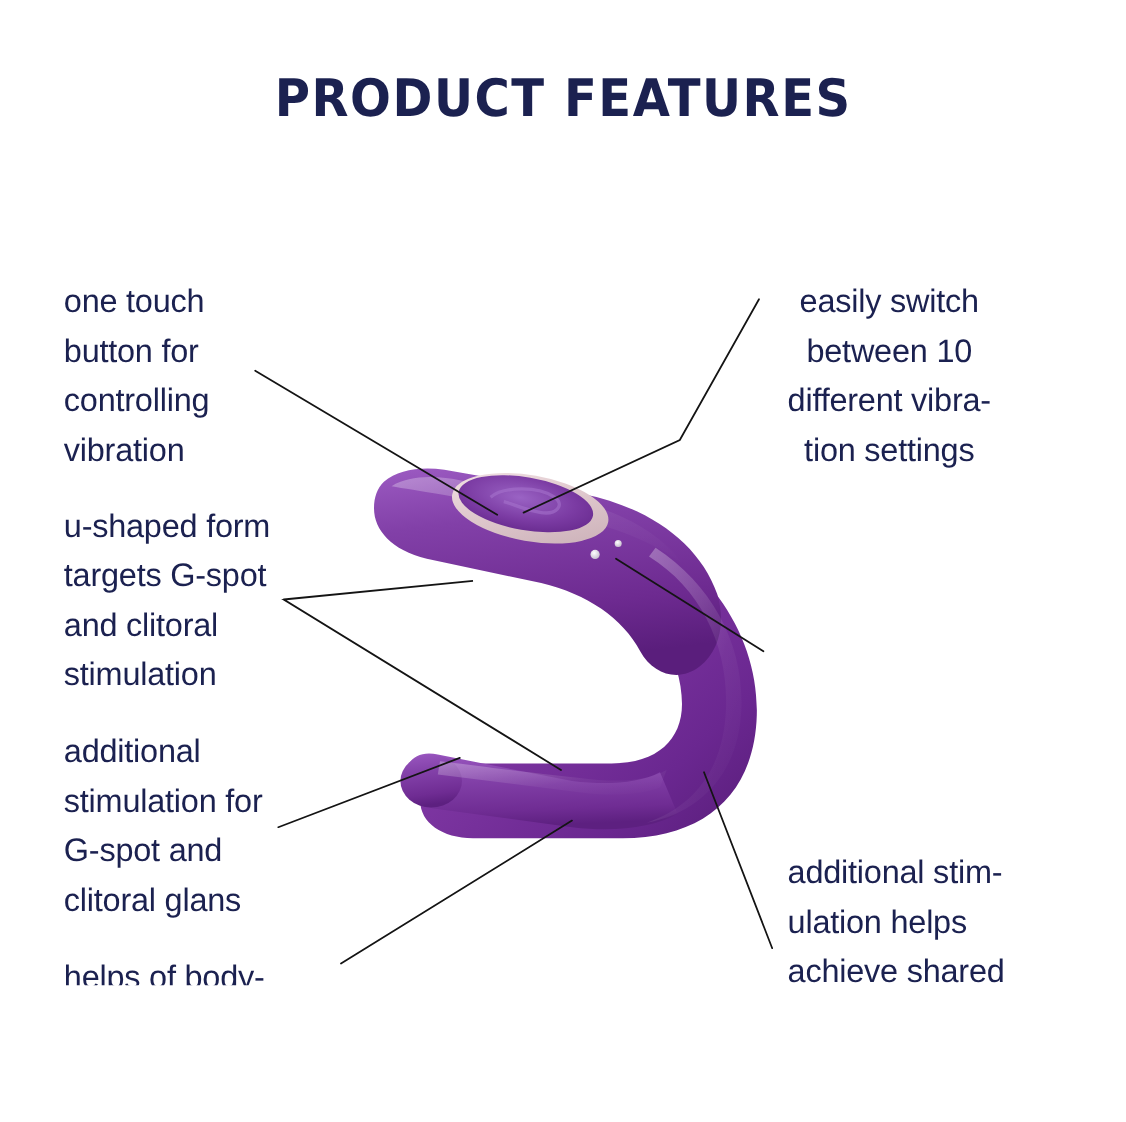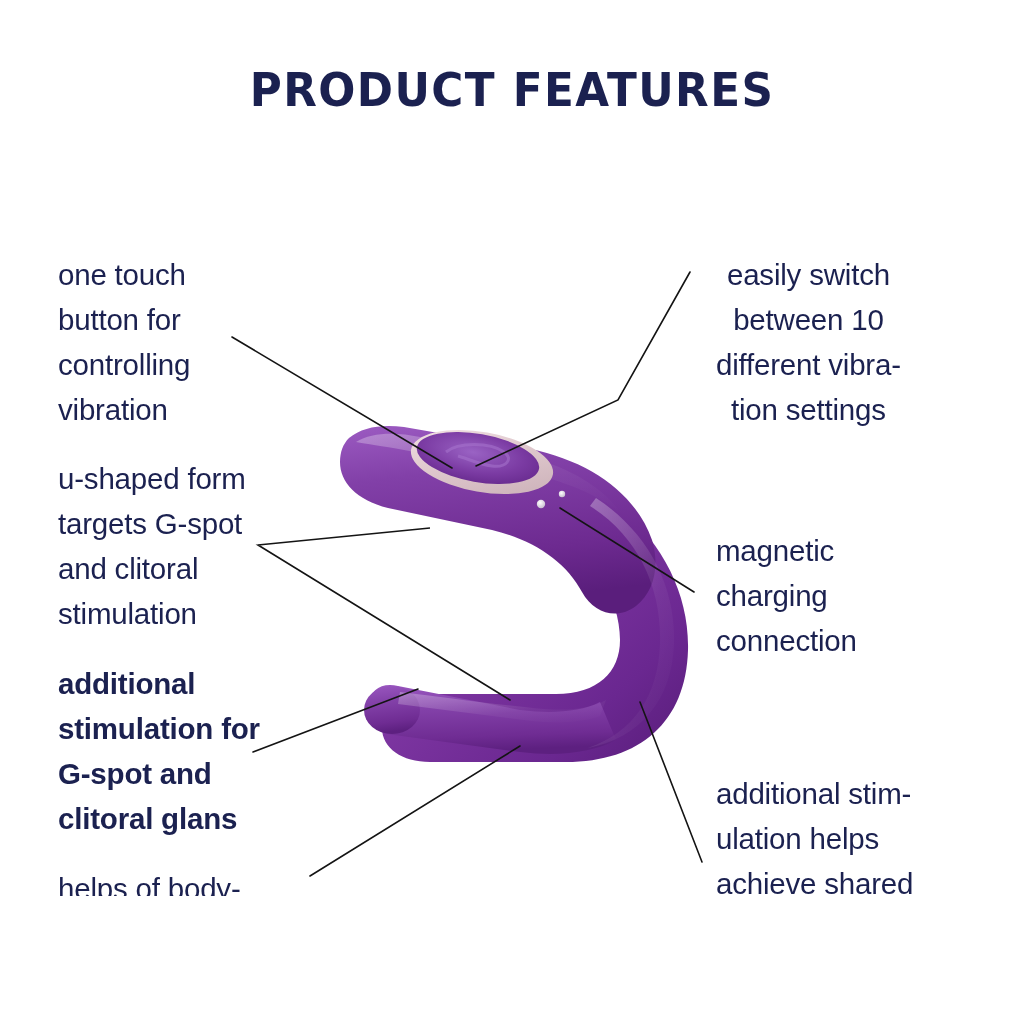--- a/index.html
+++ b/index.html
@@ -37,21 +37,21 @@
     font-size: 29.5px;
     line-height: 45px;
     color: #1b2150;
     white-space: pre-wrap;
     letter-spacing: -0.2px;
   }
   .lbl-left  { left: 58px; }
 
   #lbl-one-touch      { top: 252px; }
   #lbl-u-shaped       { top: 456px; }
-  #lbl-additional-gs  { top: 661px; font-weight: bold; }
+  #lbl-additional-gs  { top: 661px; }
   #lbl-body-safe      { top: 866px; }
 
   #lbl-easily-switch  { top: 252px; left: 716px; text-align: center; }
   #lbl-magnetic       { top: 528px; left: 716px; }
   #lbl-additional-sh  { top: 771px; left: 716px; }
 
   #art, #leaders {
     position: absolute;
     top: 0; left: 0;
     width: 1024px;
@@ -209,22 +209,19 @@
 clitoral glans</div>
 
   <div class="label lbl-left" id="lbl-body-safe">helps of body-
 safe  silicone</div>
 
   <div class="label" id="lbl-easily-switch">easily switch
 between 10
 different vibra-
 tion settings</div>
 
-  <div class="label" id="lbl-magnetic">magnetic
-charging
-connection</div>
 
   <div class="label" id="lbl-additional-sh">additional stim-
 ulation helps
 achieve shared
 orgasms</div>
 
 </div>
 
 </body></html>

